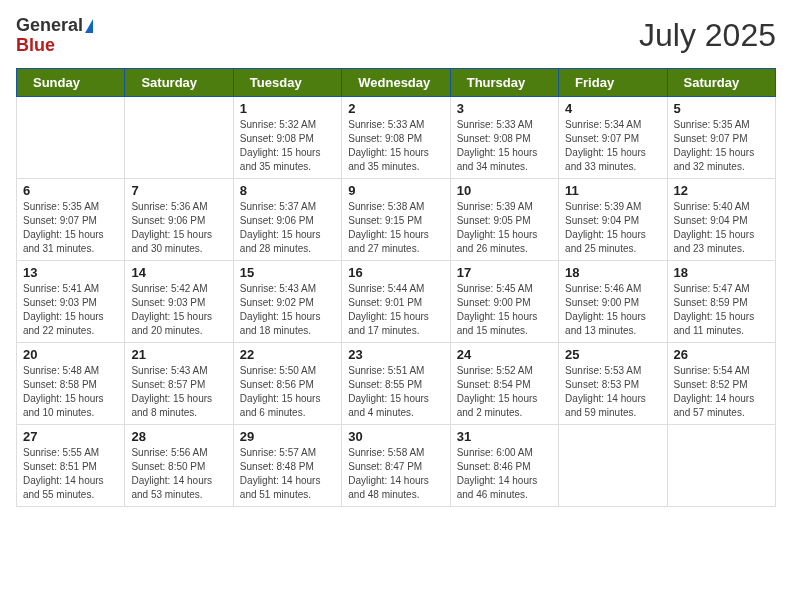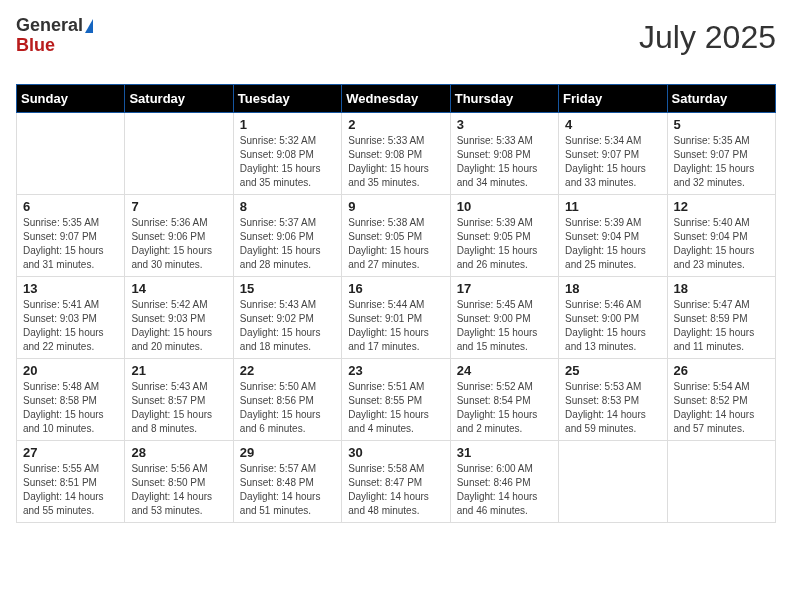--- a/index.html
+++ b/index.html
@@ -6,22 +6,22 @@
     body {
       font-family: Arial, sans-serif;
       background: #fff;
       width: 792px;
       min-height: 612px;
       padding: 16px;
     }
     .header {
       display: flex;
       justify-content: space-between;
-      align-items: flex-end;
-      margin-bottom: 28px;
+      align-items: center;
+      margin-bottom: 12px;
       gap: 8px;
     }
     .logo {
       display: flex;
       flex-direction: column;
       align-items: flex-start;
     }
     .logo-general {
       font-size: 18px;
       font-weight: bold;
@@ -58,24 +58,24 @@
     .location {
       font-size: 15px;
       color: #555;
     }
     .calendar {
       width: 100%;
       border-collapse: collapse;
       border: 1px solid #ccc;
     }
     .calendar th {
-      background-color: #000000;
+      background-color: #4d7c0f;
       color: #fff;
       text-align: left;
-      padding: 6px 4px;
+      padding: 6px 16px;
       font-size: 13px;
       border: 1px solid #1555a0;
     }
     .calendar td {
       border: 1px solid #ddd;
       vertical-align: top;
       padding: 4px 6px;
       font-size: 10.5px;
       color: #333;
       width: 14.28%;
@@ -181,21 +181,21 @@
         </td>
         <td>
           <div class="day-num">8</div>
           <div class="day-info">Sunrise: 5:37 AM
 Sunset: 9:06 PM
 Daylight: 15 hours and 28 minutes.</div>
         </td>
         <td>
           <div class="day-num">9</div>
           <div class="day-info">Sunrise: 5:38 AM
-Sunset: 9:05 PM
+Sunset: 9:15 PM
 Daylight: 15 hours and 27 minutes.</div>
         </td>
         <td>
           <div class="day-num">10</div>
           <div class="day-info">Sunrise: 5:39 AM
 Sunset: 9:05 PM
 Daylight: 15 hours and 26 minutes.</div>
         </td>
         <td>
           <div class="day-num">11</div>

